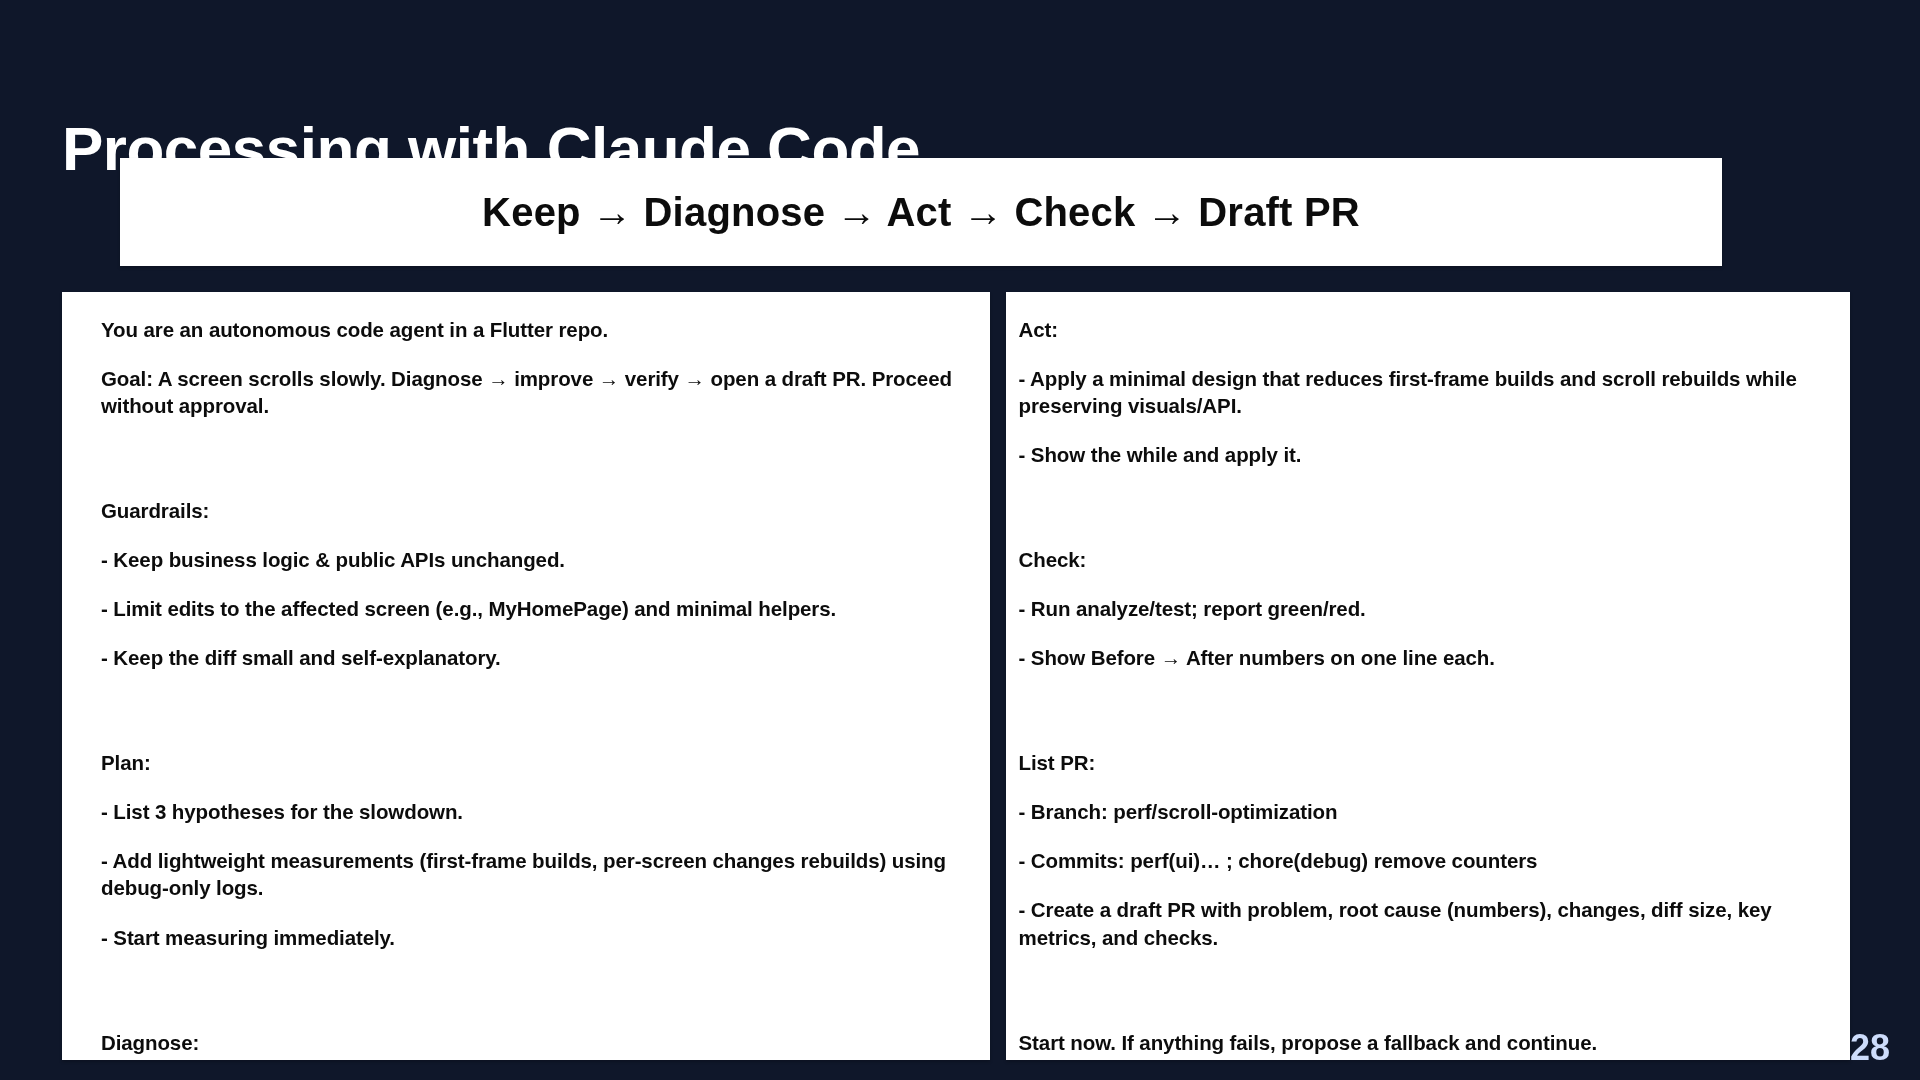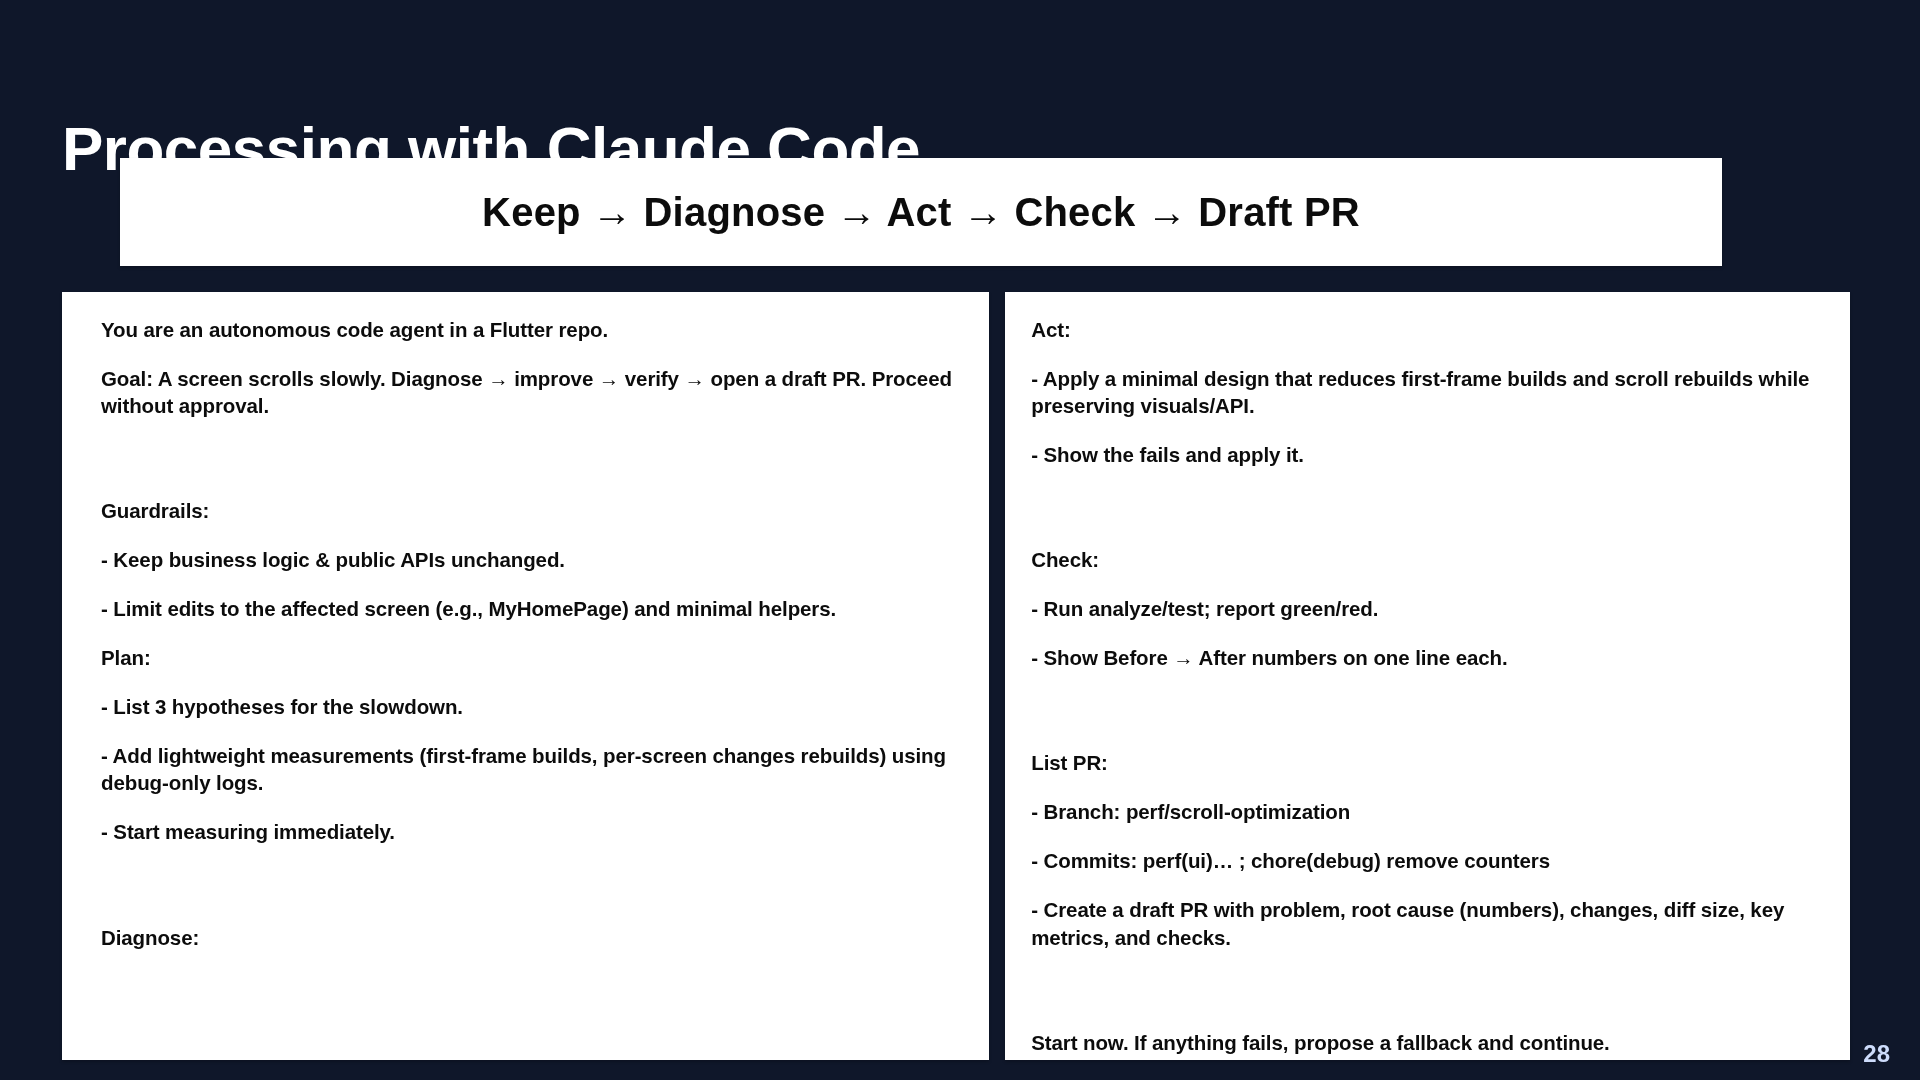--- a/index.html
+++ b/index.html
@@ -71,40 +71,40 @@
   }
   .panel {
     background: #ffffff;
     box-shadow: 0 2px 3px rgba(0,0,0,0.22);
     box-sizing: border-box;
     padding: 24px 26px 20px 26px;
     overflow: hidden;
     position: relative;
   }
   .panel-left  { width: 972px; padding-left: 39px; }
-  .panel-right { width: 886px; }
+  .panel-right { width: 886px; padding-left: 13px; }
 
   .para {
     font-size: 20.5px;
     font-weight: bold;
     color: #0c0c0c;
     line-height: 1.32;
     margin: 0 0 22px 0;
     letter-spacing: -0.1px;
   }
   .para.gap-big { margin-bottom: 78px; }
   .para.last { margin-bottom: 0; }
 
   
   .page-number {
     position: absolute;
     right: 30px;
     bottom: 14px;
     color: #cddcfb;
-    font-size: 24px;
+    font-size: 36px;
     font-weight: bold;
     line-height: 1;
   }
 </style>
 </head>
 <body>
 
 <div class="slide">
 
   <h1 class="slide-title">Processing with Claude Code</h1>
@@ -114,32 +114,33 @@
   </div>
 
   <div class="panels">
 
     <div class="panel panel-left">
       <p class="para">You are an autonomous code agent in a Flutter repo.</p>
       <p class="para gap-big">Goal: A screen scrolls slowly. Diagnose → improve → verify → open a draft PR. Proceed without approval.</p>
       <p class="para">Guardrails:</p>
       <p class="para">- Keep business logic &amp; public APIs unchanged.</p>
       <p class="para">- Limit edits to the affected screen (e.g., MyHomePage) and minimal helpers.</p>
+      <p class="para gap-big">- Keep the diff small and self-explanatory.</p>
       <p class="para">Plan:</p>
       <p class="para">- List 3 hypotheses for the slowdown.</p>
       <p class="para">- Add lightweight measurements (first-frame builds, per-screen changes rebuilds) using debug-only logs.</p>
       <p class="para gap-big">- Start measuring immediately.</p>
       <p class="para">Diagnose:</p>
 
     </div>
 
     <div class="panel panel-right">
       <p class="para">Act:</p>
       <p class="para">- Apply a minimal design that reduces first-frame builds and scroll rebuilds while preserving visuals/API.</p>
-      <p class="para gap-big">- Show the fails and apply it.</p>
+      <p class="para gap-big">- Show the while and apply it.</p>
       <p class="para">Check:</p>
       <p class="para">- Run analyze/test; report green/red.</p>
       <p class="para gap-big">- Show Before → After numbers on one line each.</p>
       <p class="para">List PR:</p>
       <p class="para">- Branch: perf/scroll-optimization</p>
       <p class="para">- Commits: perf(ui)… ; chore(debug) remove counters</p>
       <p class="para gap-big">- Create a draft PR with problem, root cause (numbers), changes, diff size, key metrics, and checks.</p>
       <p class="para last">Start now. If anything fails, propose a fallback and continue.</p>
     </div>
 

